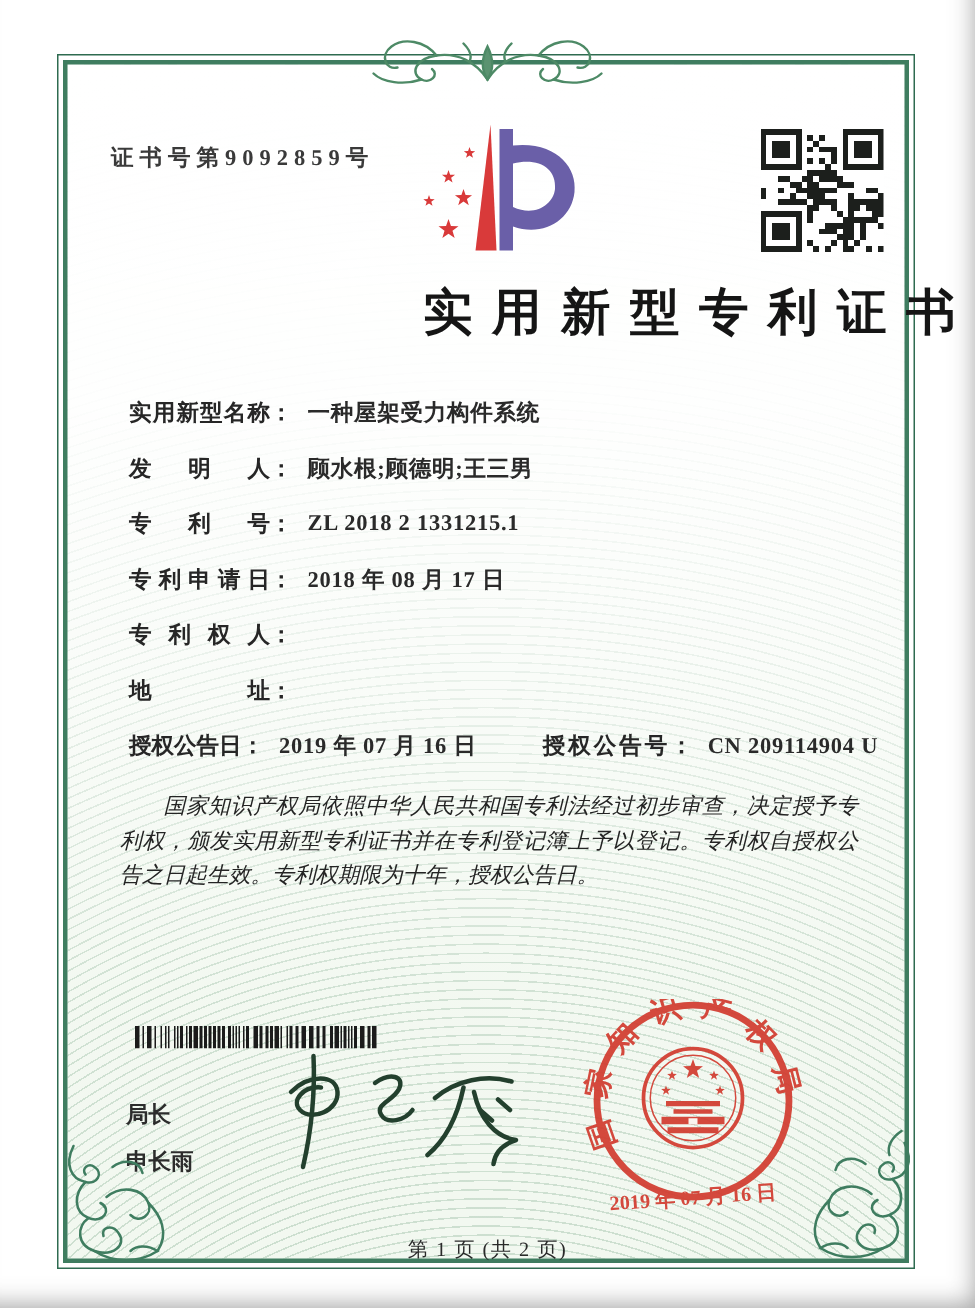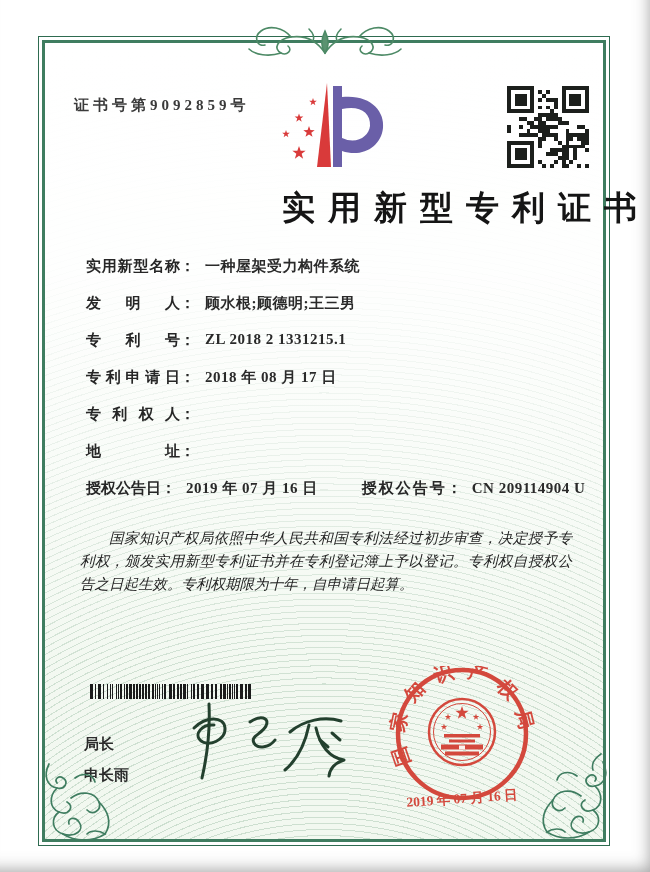--- a/index.html
+++ b/index.html
@@ -10,21 +10,21 @@
   .frame{position:absolute;left:38px;top:36px;right:40px;bottom:26px;border:1.5px solid #2e6b50;z-index:1;}
   .frame-inner{position:absolute;inset:3px;border:3px solid #3f7d60;
     background:
       linear-gradient(180deg,#ffffff 0%,rgba(255,255,255,.95) 28%,rgba(255,255,255,.55) 52%,rgba(252,255,251,.08) 78%,rgba(250,255,248,0) 100%),
       repeating-radial-gradient(120% 85% at 50% 140%, rgba(108,158,124,.28) 0 1px, rgba(255,255,255,0) 1px 6px),
       #f2f8f0;}
   .abs{position:absolute;z-index:2;}
   .cert-no{left:74px;top:80px;font-size:15px;letter-spacing:4px;color:#3a3a3a;font-weight:600;margin-top:16px;}
   .title{left:0;right:0;top:186px;text-align:right;font-size:33px;font-weight:700;letter-spacing:13px;color:#151515;text-indent:13px;}
   .fields{left:86px;top:257px;width:490px;font-size:15px;}
-  .frow{display:flex;align-items:flex-start;height:37px;white-space:nowrap;}
+  .frow{display:flex;align-items:center;height:37px;white-space:nowrap;}
   .flabel{display:inline-block;width:94px;text-align:justify;text-align-last:justify;font-weight:700;color:#262626;}
   .fcolon{font-weight:700;margin-right:10px;color:#262626;}
   .fvalue{font-weight:600;color:#2a2a2a;letter-spacing:.5px;}
   .pair2{margin-left:44px;display:flex;align-items:baseline;}
   .pair2 .flabel{width:auto;letter-spacing:2px;}
   .body-text{left:80px;top:527px;width:492px;font-size:14.5px;line-height:1.6;font-style:oblique;
              color:#242424;font-weight:500;text-align:justify;}
   .body-text p{margin:0;text-indent:2em;}
   .barcode{left:90px;top:684px;}
   .signer{left:84px;top:729px;font-size:15px;font-weight:600;color:#2c2c2c;line-height:31px;}
@@ -238,21 +238,21 @@
       <span class="fvalue">2019 年 07 月 16 日</span>
       <span class="pair2">
         <span class="flabel">授权公告号</span>
           <span class="fcolon">：</span>
         <span class="fvalue">CN 209114904 U</span>
       </span>
     </div>
   </div>
 
   <div class="abs body-text">
-    <p>国家知识产权局依照中华人民共和国专利法经过初步审查，决定授予专利权，颁发实用新型专利证书并在专利登记簿上予以登记。专利权自授权公告之日起生效。专利权期限为十年，自申请日起算。</p>
+    <p>国家知识产权局依照中华人民共和国专利法经过初步审查，决定授予专利权，颁发实用新型专利证书并在专利登记簿上予以登记。专利权自授权公告之日起生效。专利权期限为十年，授权公告日。</p>
   </div>
 
   <svg class="abs barcode" id="barcode-svg" width="164" height="15" viewBox="0 0 164 15">
       <rect x="0" y="0" width="3" height="15" fill="#1b1b1b"></rect>
       <rect x="5" y="0" width="1" height="15" fill="#1b1b1b"></rect>
       <rect x="8" y="0" width="3" height="15" fill="#1b1b1b"></rect>
       <rect x="13" y="0" width="1" height="15" fill="#1b1b1b"></rect>
       <rect x="17" y="0" width="1" height="15" fill="#1b1b1b"></rect>
       <rect x="20" y="0" width="1" height="15" fill="#1b1b1b"></rect>
       <rect x="22" y="0" width="1" height="15" fill="#1b1b1b"></rect>
@@ -358,14 +358,15 @@
       <path d="M16,34 C8,42 8,54 18,58 C28,62 34,52 26,48"></path>
       <path d="M18,58 C10,64 10,76 22,80 C34,84 44,76 38,68 C34,62 26,64 28,70"></path>
       <path d="M22,80 C34,88 52,88 64,80 C58,76 50,76 46,80"></path>
       <path d="M30,44 C40,36 54,38 58,48 C61,56 52,62 46,56"></path>
       <path d="M58,48 C66,56 72,68 64,80"></path>
       <path d="M34,24 C42,18 52,20 54,28"></path>
       <path d="M10,2 C16,6 20,12 18,18"></path>
     </g>
   </svg>
 
+  <div class="abs footer">第 1 页 (共 2 页)</div>
 
 </div>
 
 </body></html>

